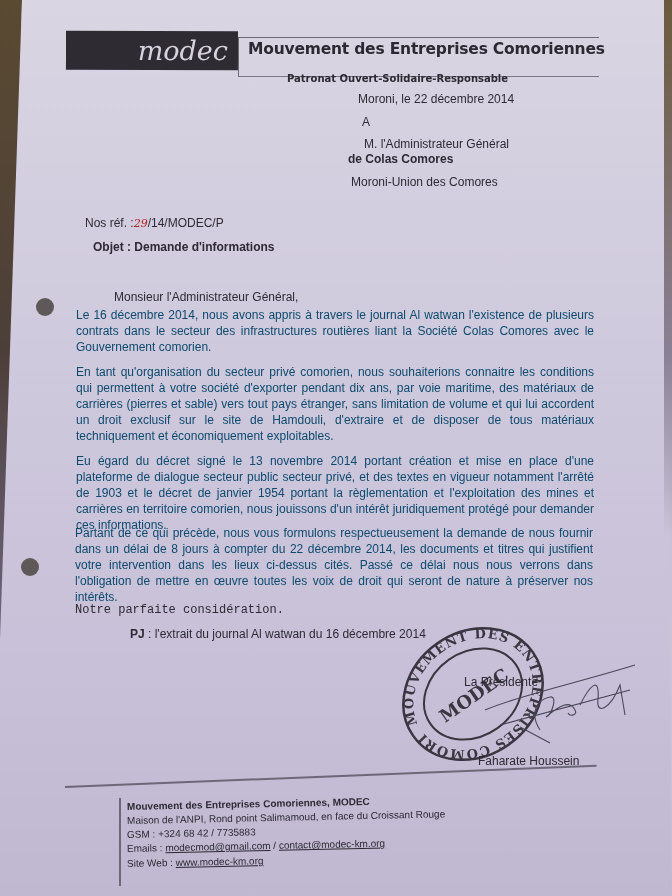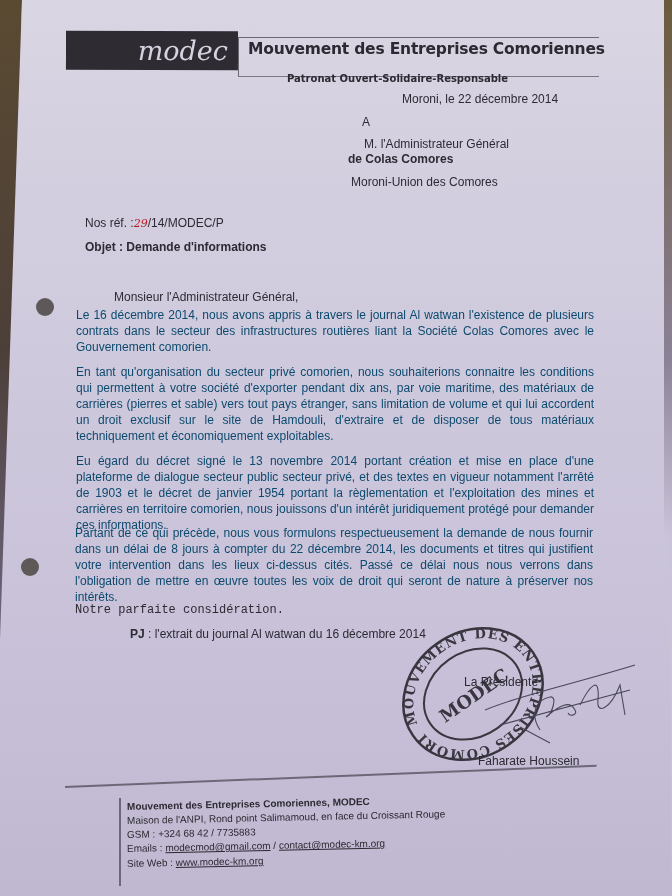--- a/index.html
+++ b/index.html
@@ -85,30 +85,30 @@
 <div class="punch" style="left:36px; top:298px;"></div>
 <div class="punch" style="left:21px; top:558px;"></div>
 
 <div class="hdr-logo">
   <span class="word">modec</span>
 </div>
 <div class="hdr-box"></div>
 <div class="hdr-title">Mouvement des Entreprises Comoriennes</div>
 <div class="hdr-sub">Patronat Ouvert-Solidaire-Responsable</div>
 
-<div class="t" style="left:358px; top:92px;margin-left:44px;">Moroni, le 22 décembre 2014</div>
+<div class="t" style="left:358px; top:92px;">Moroni, le 22 décembre 2014</div>
 <div class="t" style="left:362px; top:115px;">A</div>
 <div class="t" style="left:364px; top:137px;">M. l'Administrateur Général</div>
 <div class="t" style="left:348px; top:152px;font-weight:bold;">de Colas Comores</div>
 <div class="t" style="left:351px; top:175px;text-align:center;">Moroni-Union des Comores</div>
 
 <div class="t" style="left:85px; top:216px;">
   <span>Nos réf. :</span><span class="hand">29</span><span>/14/MODEC/P</span>
 </div>
-<div class="t b" style="left:85px; top:240px;">Objet : Demande d'informations</div>
+<div class="t b" style="left:93px; top:240px;">Objet : Demande d'informations</div>
 
 <div class="t" style="left:82px; top:290px;margin-left:32px;">Monsieur l'Administrateur Général,</div>
 <div class="para" style="top:307px; left:76px;">Le 16 décembre 2014, nous avons appris à travers le journal Al watwan l'existence de plusieurs contrats dans le secteur des infrastructures routières liant la Société Colas Comores avec le Gouvernement comorien.</div>
 <div class="para" style="top:364px; left:76px;">En tant qu'organisation du secteur privé comorien, nous souhaiterions connaitre les conditions qui permettent à votre société d'exporter pendant dix ans, par voie maritime, des matériaux de carrières (pierres et sable) vers tout pays étranger, sans limitation de volume et qui lui accordent un droit exclusif sur le site de Hamdouli, d'extraire et de disposer de tous matériaux techniquement et économiquement exploitables.</div>
 <div class="para" style="top:453px; left:76px;">Eu égard du décret signé le 13 novembre 2014 portant création et mise en place d'une plateforme de dialogue secteur public secteur privé, et des textes en vigueur notamment l'arrêté de 1903 et le décret de janvier 1954 portant la règlementation et l'exploitation des mines et carrières en territoire comorien, nous jouissons d'un intérêt juridiquement protégé pour demander ces informations.</div>
 <div class="para" style="top:525px; left:75px;">Partant de ce qui précède, nous vous formulons respectueusement la demande de nous fournir dans un délai de 8 jours à compter du 22 décembre 2014, les documents et titres qui justifient votre intervention dans les lieux ci-dessus cités. Passé ce délai nous nous verrons dans l'obligation de mettre en œuvre toutes les voix de droit qui seront de nature à préserver nos intérêts.</div>
 
 <div class="t" style="left:75px; top:603px;font-family:Liberation Mono, monospace;">Notre parfaite considération.</div>
 <div class="t" style="left:92px; top:627px;padding-left:38px;">
   <span class="b">PJ</span><span> : l'extrait du journal Al watwan du 16 décembre 2014</span>

